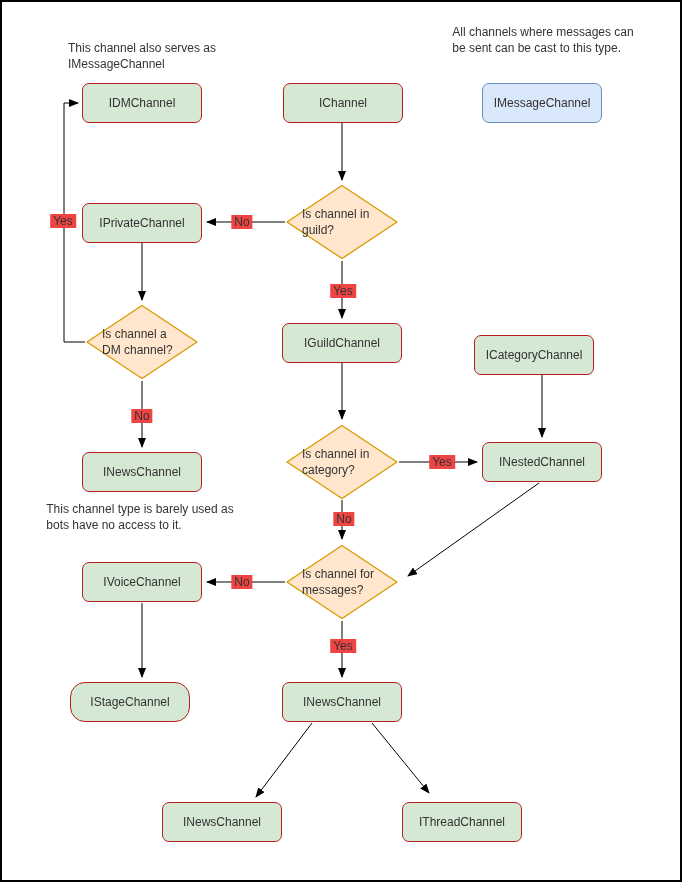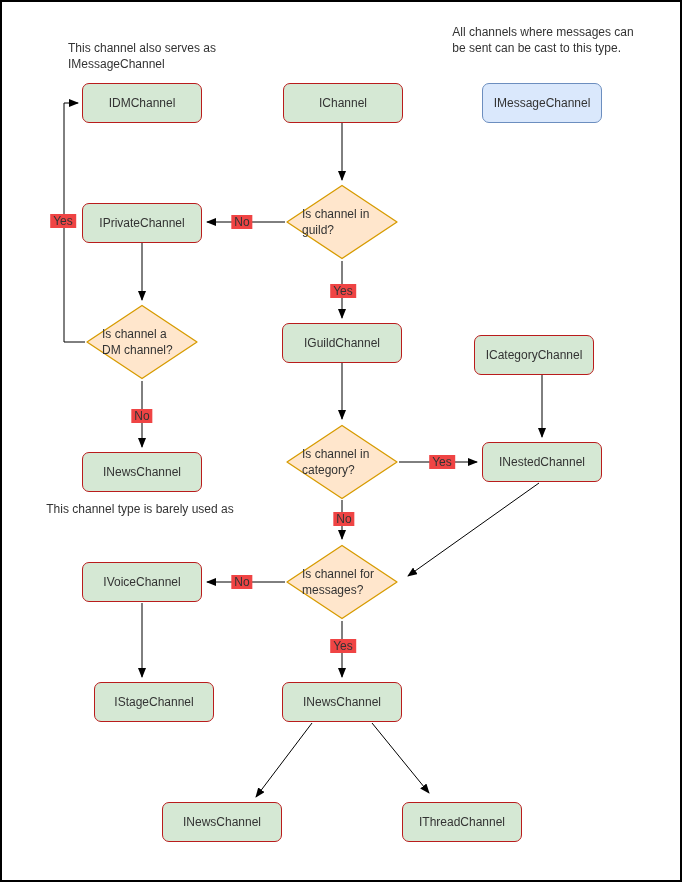--- a/index.html
+++ b/index.html
@@ -53,20 +53,21 @@
   <div class="note" style="left:140px; top:38px;">
     <span>This channel also serves as</span>
     <span>IMessageChannel</span>
   </div>
   <div class="note" style="left:541px; top:22px;">
     <span>All channels where messages can</span>
     <span>be sent can be cast to this type.</span>
   </div>
   <div class="note" style="left:138px; top:499px;">
     <span>This channel type is barely used as</span>
+    <span>bots have no access to it.</span>
   </div>
 
   <div class="node green" style="left:80px; top:81px;">
     <span>IDMChannel</span>
   </div>
   <div class="node green" style="left:281px; top:81px;">
     <span>IChannel</span>
   </div>
   <div class="node blue" style="left:480px; top:81px;">
     <span>IMessageChannel</span>
@@ -82,21 +83,21 @@
   </div>
   <div class="node green" style="left:80px; top:450px;">
     <span>INewsChannel</span>
   </div>
   <div class="node green" style="left:480px; top:440px;">
     <span>INestedChannel</span>
   </div>
   <div class="node green" style="left:80px; top:560px;">
     <span>IVoiceChannel</span>
   </div>
-  <div class="node green" style="left:92px; top:680px;">
+  <div class="node green" style="left:68px; top:680px;border-radius:15px;">
     <span>IStageChannel</span>
   </div>
   <div class="node green" style="left:280px; top:680px;">
     <span>INewsChannel</span>
   </div>
   <div class="node green" style="left:160px; top:800px;">
     <span>INewsChannel</span>
   </div>
   <div class="node green" style="left:400px; top:800px;">
     <span>IThreadChannel</span>

